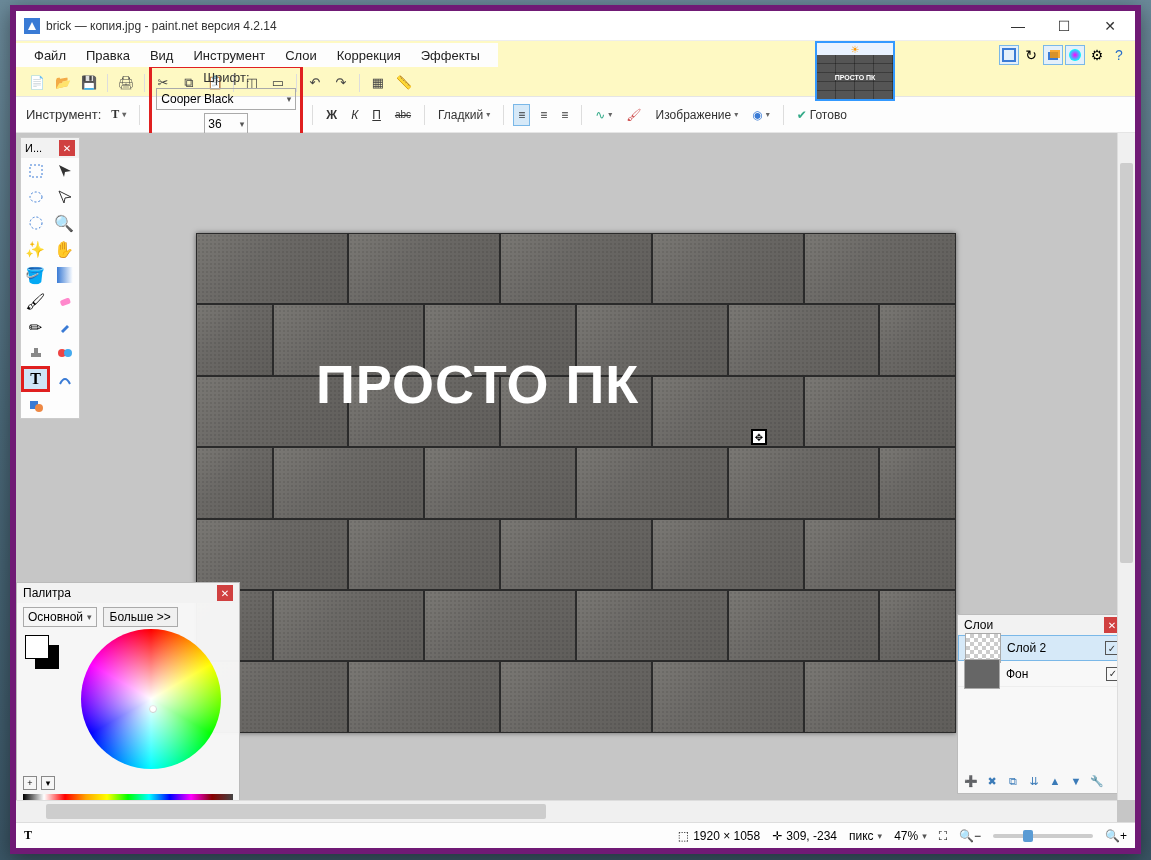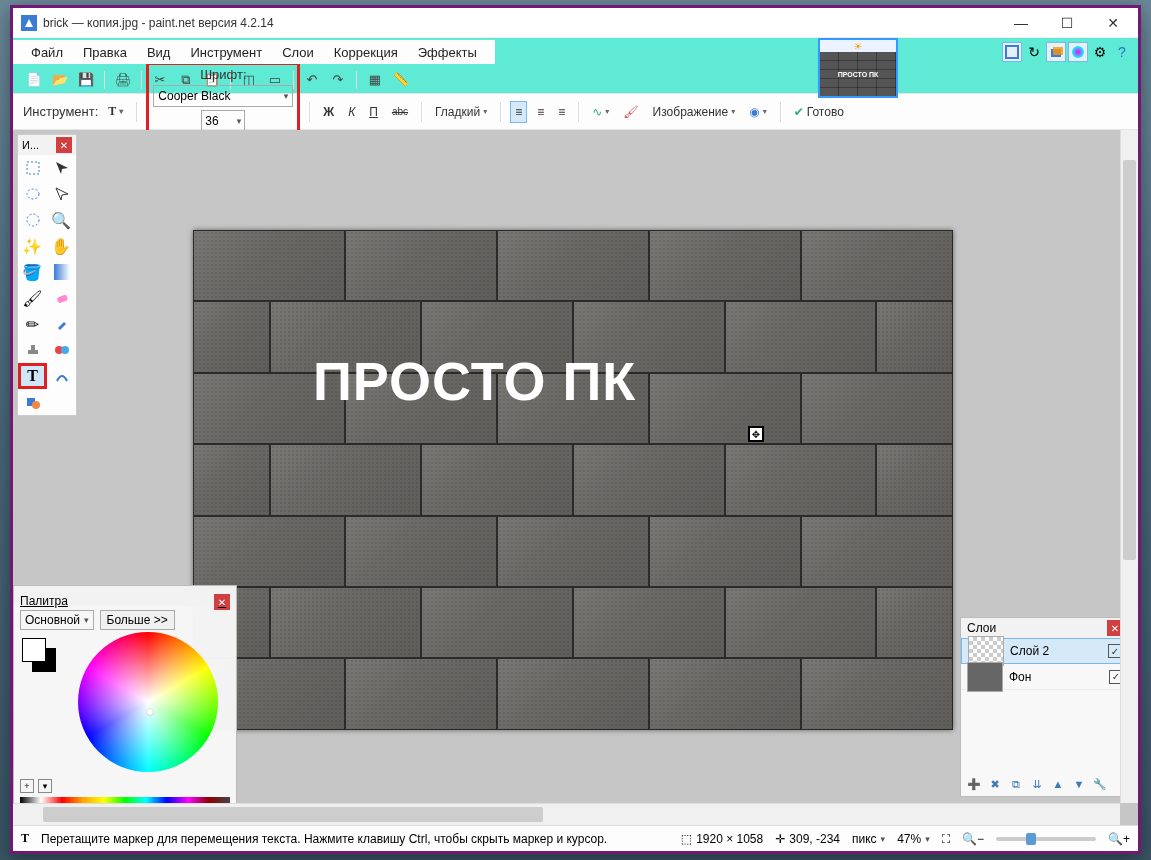--- a/index.html
+++ b/index.html
@@ -1,17 +1,17 @@
 <!DOCTYPE html>
 <html><head>
 <meta charset="utf-8">
 <style>
 * { box-sizing: border-box; margin: 0; padding: 0; font-family: "Segoe UI", Tahoma, sans-serif; }
 body { background: linear-gradient(to bottom, #6b8a9a 0%, #4a6878 50%, #3a5565 100%); width: 1151px; height: 860px; overflow: hidden; position: relative; }
-.window { background: #5eead4; border: 3px solid #701a75; box-shadow: 0 5px 20px rgba(0,0,0,0.4); position: absolute; top: 5px; left: 10px; right: 10px; bottom: 6px; display: flex; flex-direction: column; }
+.window { background: #fef9c3; border: 6px solid #701a75; box-shadow: 0 5px 20px rgba(0,0,0,0.4); position: absolute; top: 5px; left: 10px; right: 10px; bottom: 6px; display: flex; flex-direction: column; }
 .titlebar { height: 30px; display: flex; align-items: center; padding: 0 2px 0 8px; background: #fff; border-bottom: 1px solid #eee; }
 .titlebar .app-icon { width: 16px; height: 16px; margin-right: 6px; }
 .titlebar .title { flex: 1; font-size: 12px; color: #333; }
 .win-btns { display: flex; }
 .win-btn { width: 46px; height: 30px; display: flex; align-items: center; justify-content: center; font-size: 14px; color: #333; }
 .menubar { height: 24px; display: flex; align-items: center; padding: 0 8px; gap: 0; background: #fdfdfd; }
 .menu-item { padding: 3px 10px; font-size: 13px; color: #222; }
 .thumb-preview { position: absolute; top: 0; right: 240px; width: 80px; height: 60px; border: 2px solid #3399ff; background: #666; display: flex; flex-direction: column; }
 .thumb-preview .sun { height: 12px; background: #eaf3ff; display:flex; align-items:center; justify-content:center; font-size:10px; color:#f90;}
 .thumb-preview .brick-mini { flex:1; background: #555; display:flex; align-items:center; justify-content:center; color:#fff; font-size:7px; font-weight:bold; position:relative;}
@@ -46,21 +46,21 @@
 .scrollbar-v .thumb{position:absolute;top:30px;left:2px;right:2px;height:400px;background:#cdcdcd;border-radius:2px;}
 .scrollbar-h{position:absolute;bottom:0;left:0;right:18px;height:22px;background:#f0f0f0;border-top:1px solid #ddd;}
 .scrollbar-h .thumb{position:absolute;left:30px;top:3px;bottom:3px;width:500px;background:#cdcdcd;border-radius:2px;}
 .tools-panel { position: absolute; left: 0; top: 0; width: 60px; background: #fdfdfd; border: 1px solid #ccc; }
 .tools-panel .hdr { height: 20px; display: flex; align-items: center; padding: 0 4px; font-size: 11px; background:#f2f2f2;}
 .tools-panel .hdr .cls{width:16px;height:16px;background:#d04040;color:#fff;display:flex;align-items:center;justify-content:center;font-size:10px;margin-left:auto;}
 .tools-grid { display: grid; grid-template-columns: 1fr 1fr; }
 .tool-cell { height: 26px; display: flex; align-items: center; justify-content: center; }
 .tool-text{ border:3px solid #e02020; background:#cfe6f8;}
 .palette-panel { position: absolute; left: 0; bottom: 0; width: 224px; height: 240px; background: rgba(248,248,248,0.97); border: 1px solid #bbb; }
-.palette-panel .hdr { height: 20px; display: flex; align-items: flex-start; padding: 8px 6px; font-size: 12px; background:#f2f2f2;text-decoration:underline;}
+.palette-panel .hdr { height: 20px; display: flex; align-items: center; padding: 0 6px; font-size: 12px; background:#f2f2f2;}
 .palette-panel .hdr .cls{width:16px;height:16px;background:#d04040;color:#fff;display:flex;align-items:center;justify-content:center;font-size:10px;margin-left:auto;}
 .pal-row{display:flex;align-items:center;gap:6px;padding:4px 6px;}
 .pal-select{border:1px solid #aaa;padding:2px 4px;font-size:12px;display:flex;align-items:center;gap:4px;}
 .pal-more{border:1px solid #aaa;padding:2px 6px;font-size:12px;background:#f0f0f0;}
 .color-swatches{position:absolute;left:8px;top:52px;}
 .sw-big{width:24px;height:24px;background:#fff;border:1px solid #000;position:absolute;}
 .sw-big.back{top:10px;left:10px;background:#000;}
 .sw-big.front{top:0;left:0;}
 .color-wheel{position:absolute;left:64px;top:46px;width:140px;height:140px;border-radius:50%;background:conic-gradient(red,yellow,lime,cyan,blue,magenta,red);}
 .color-wheel::after{content:"";position:absolute;inset:0;border-radius:50%;background:radial-gradient(circle,#fff 0%,rgba(255,255,255,0) 70%);}
@@ -431,21 +431,20 @@
     <div class="scrollbar-v">
         <div class="thumb"></div>
       </div>
     <div class="scrollbar-h">
         <div class="thumb"></div>
       </div>
   </div>
 
   <div class="statusbar">
     <span class="status-text" style="font-family:serif;font-weight:bold;">T</span>
-    <span>Перетащите маркер для перемещения текста. Нажмите клавишу Ctrl, чтобы скрыть маркер и курсор.</span>
     <span class="spacer"></span>
     <span class="status-text">⬚ <span>1920 × 1058</span></span>
     <span class="status-text">✛ <span>309, -234</span></span>
     <span class="status-text">
         <span>пикс</span> 
         <span class="chev-small">▾</span>
       </span>
     <span class="status-text">
         <span>47%</span> 
         <span class="chev-small">▾</span>

